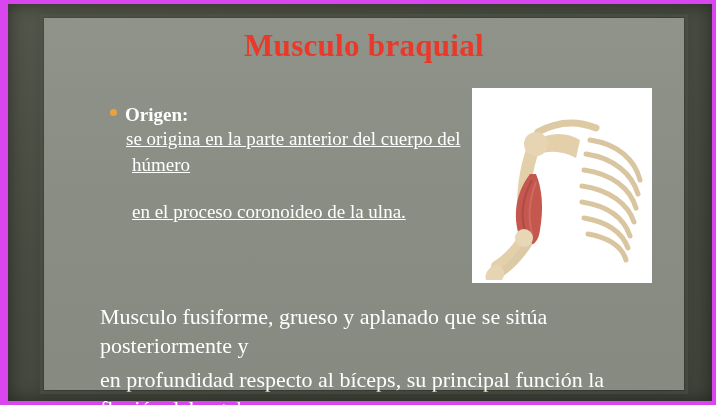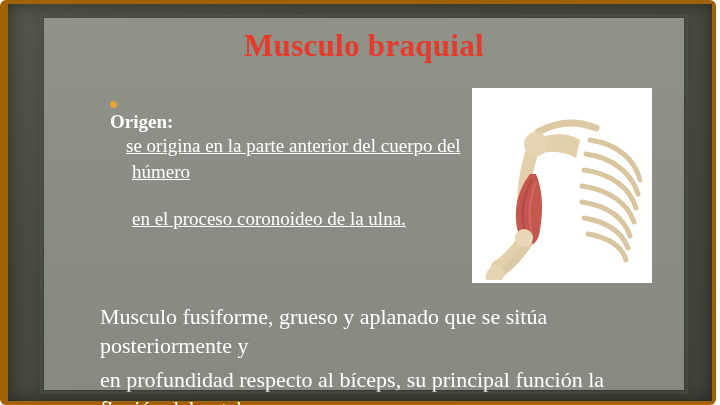--- a/index.html
+++ b/index.html
@@ -10,23 +10,22 @@
   body {
     width: 720px;
     height: 405px;
     overflow: hidden;
     font-family: "Liberation Serif", serif;
   }
   .slide {
     position: relative;
     width: 716px;
     height: 405px;
-    background: #a16207;
+    background: #d946ef;
     box-sizing: border-box;
-    border-radius: 6px;
   }
   
   .frame {
     position: absolute;
     left: 8px;
     top: 4px;
     width: 704px;
     height: 397px;
     background: #4a4e42;
     background-image:
@@ -78,23 +77,22 @@
     position: absolute;
     left: 66px;
     top: 86px;
     width: 520px;
     color: #ffffff;
     font-family: "Liberation Serif", serif;
   }
   .bullet-row {
     position: relative;
     display: flex;
-    align-items: flex-start;
-    gap: 0;
-    flex-direction: column;
+    align-items: center;
+    gap: 8px;
   }
   .bullet-dot {
     width: 7px;
     height: 7px;
     border-radius: 50%;
     background: #e8a33d;
     display: inline-block;
     flex: 0 0 auto;
     position: relative;
     top: -3px;

